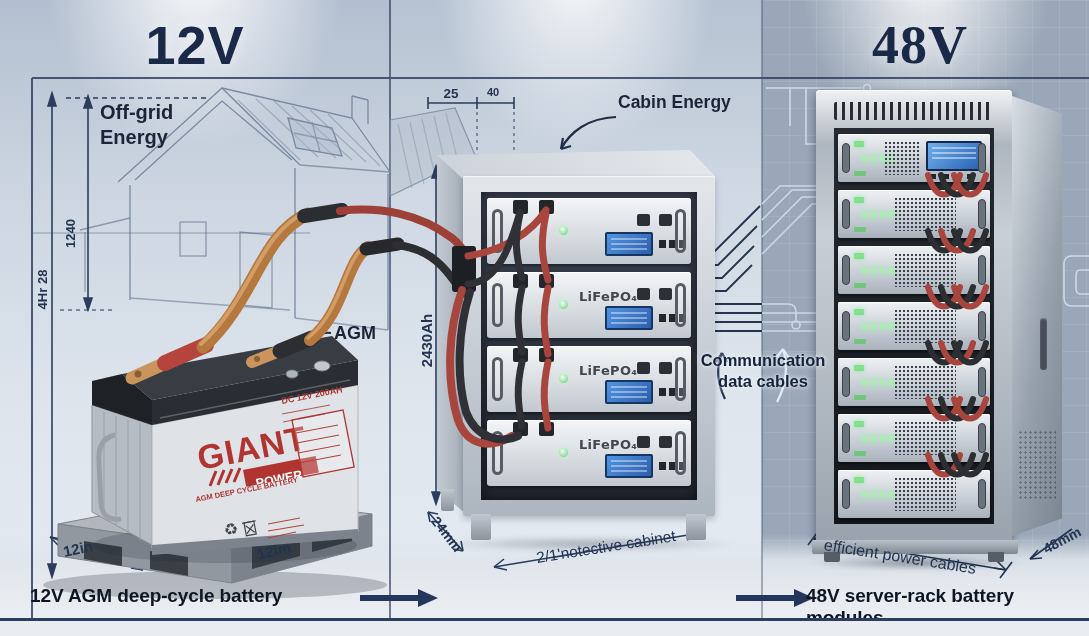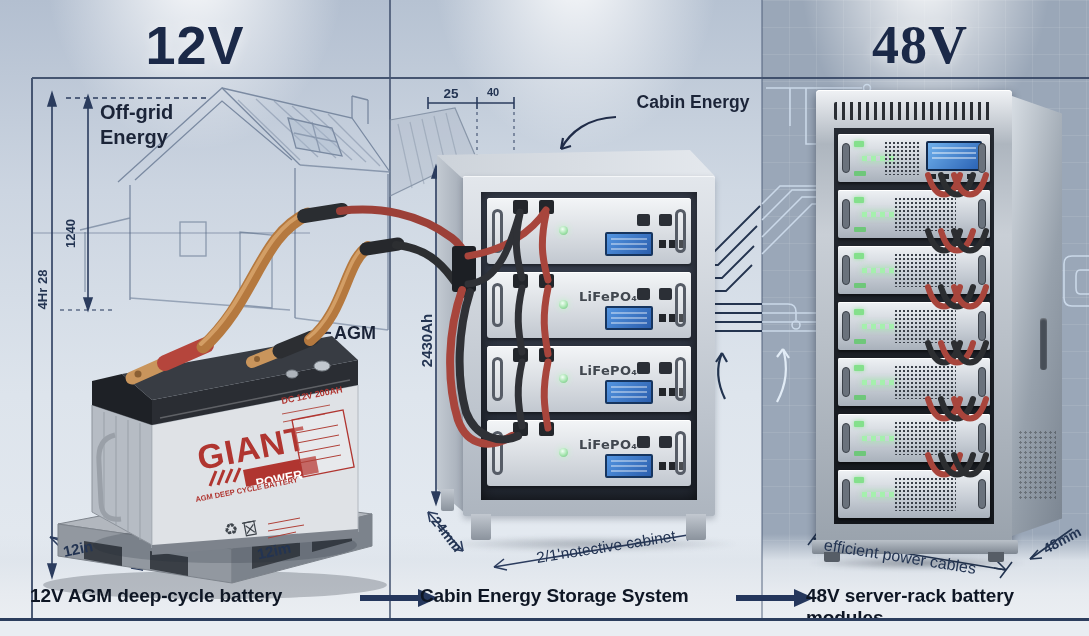--- a/index.html
+++ b/index.html
@@ -516,26 +516,29 @@
   <div class="dimtext" style="left:46px;top:226px;width:48px;transform:rotate(-90deg);font-size:13px;">1240</div>
   <div class="dimtext" style="left:14px;top:282px;width:56px;transform:rotate(-90deg);font-size:13px;">4Hr 28</div>
   <div class="lbl" style="left:334px;top:322px;font-size:18px;">AGM</div>
   <div class="dimtext" style="left:52px;top:540px;width:52px;transform:rotate(-12deg);font-size:15px;">12in</div>
   <div class="dimtext" style="left:246px;top:542px;width:56px;transform:rotate(-12deg);font-size:15px;">12im</div>
   <div class="caption" style="left:30px;width:340px;">12V AGM deep-cycle battery</div>
 
   <div class="dimtext" style="left:438px;top:86px;width:26px;font-size:13.5px;text-align:center;">25</div>
   <div class="dimtext" style="left:480px;top:86px;width:26px;font-size:11px;">40</div>
   <div class="lbl" style="left:618px;top:92px;width:150px;font-size:17.5px;font-weight:700;">
-    <span style="display:block;text-align:center;">Cabin Energy</span>
+    <span style="display:block;">Cabin Energy</span>
   </div>
   <div class="dimtext" style="left:394px;top:332px;width:64px;transform:rotate(-90deg);font-size:15px;">2430Ah</div>
   <div class="dimtext" style="left:424px;top:526px;width:46px;transform:rotate(52deg);font-size:14px;">24mm</div>
   <div class="dimtext" style="left:508px;top:538px;width:196px;transform:rotate(-9deg);font-size:15.5px;font-weight:500;">2/1'notective cabinet</div>
-  <div class="caption" style="left:420px;width:310px;">Cabin Energy Storage System</div>
+  <div class="lbl" style="left:688px;top:350px;width:150px;text-align:center;font-size:16.5px;font-weight:700;color:#16223c;text-shadow:0 0 7px rgba(237,243,250,.95),0 0 3px rgba(237,243,250,.9);">
+    <span style="display:block;">Communication</span>
+    <span style="display:block;">data cables</span>
+  </div>
 
   <div class="dimtext" style="left:820px;top:548px;width:160px;transform:rotate(9deg);font-size:16px;font-weight:500;">efficient power cables</div>
   <div class="dimtext" style="left:1036px;top:532px;width:52px;transform:rotate(-28deg);font-size:14px;">48mm</div>
   <div class="caption" style="left:806px;width:280px;">
     <span>48V server-rack battery modules</span>
     <span class="sub">(dense energy storage and slim wiring)</span>
   </div>
 
   <div id="bottom-line" class="abs"></div>
   <div id="bottom-strip" class="abs"></div>

